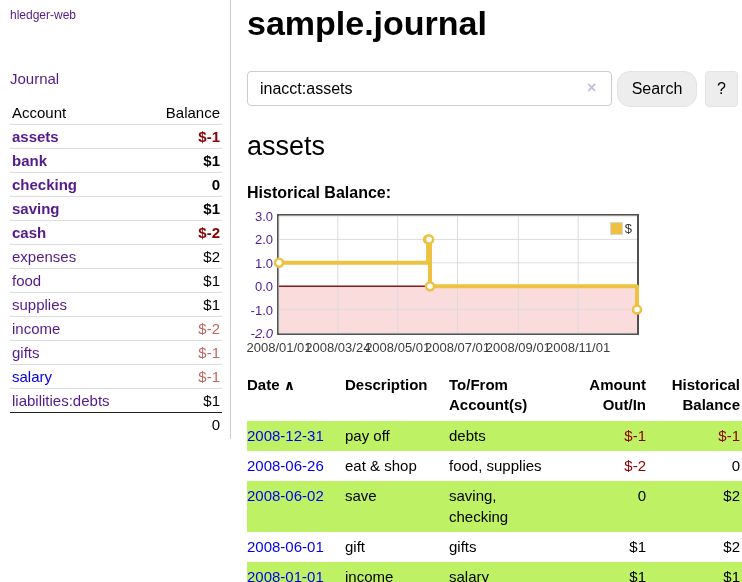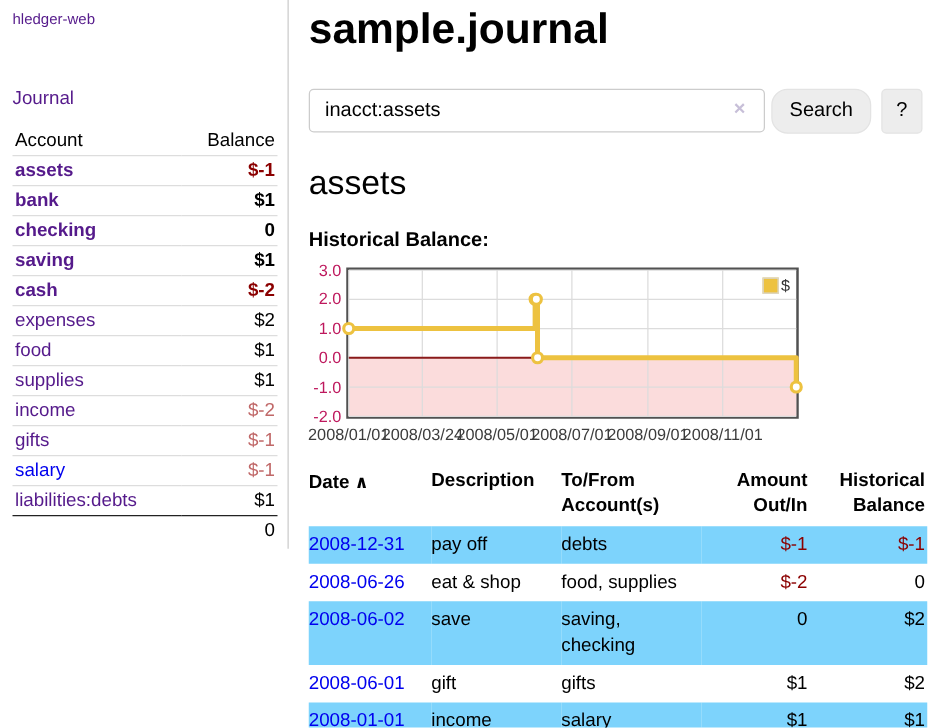--- a/index.html
+++ b/index.html
@@ -42,34 +42,34 @@
   .help-btn { position:absolute; left:458px; top:0; width:33px; }
   h2.account-heading { font-size:27px; font-weight:400; margin-top:24px; }
   .chart-label { font-size:16px; font-weight:700; margin-top:22px; }
 
   
   .chart { position:relative; margin-top:9px; height:146px; }
   .plot { position:absolute; left:30px; top:3px; width:362px; height:121px;
     border:2px solid #515151; background:#fff; }
   .plot svg { position:absolute; left:0; top:0; overflow:visible; }
   .ytick { position:absolute; left:0; width:26px; text-align:right; font-size:13px;
-    color:#be185d; transform:translateY(-50%); }
+    color:#4c1d95; transform:translateY(-50%); }
   .xtick { position:absolute; top:129px; font-size:13px; color:#3c3c3c;
     transform:translateX(-50%); white-space:nowrap; }
   .legend { position:absolute; right:5px; top:5px; display:flex; align-items:center; }
   .legend-swatch { width:13px; height:13px; background:#EDC240; border:1px solid #d7d7d7; }
   .legend-label { font-size:13px; color:#333; margin-left:2px; }
 
   
   table.register { border-collapse:collapse; width:495px; margin-top:16px; font-size:15px; }
   table.register th { font-weight:700; text-align:left; vertical-align:top;
     padding:2px 4px 6px 0; line-height:20px; }
   table.register td { vertical-align:top; padding:4px 4px 5px 0; line-height:21px; }
   table.register th.num, table.register td.num { text-align:right; padding-right:2px; }
-  tr.shaded { background:#7dd3fc; }
+  tr.shaded { background:#bef264; }
   .col-date { width:98px; }
   .col-desc { width:104px; }
   .col-acct { width:112px; }
   .col-amt  { width:87px; }
   .col-bal  { width:94px; }
   .sort-arrow { font-weight:700; font-size:14px; }
 </style>
 </head>
 <body>
 
@@ -182,21 +182,21 @@
       <div class="legend">
         <span class="legend-swatch"></span>
         <span class="legend-label">$</span>
       </div>
     </div>
   <div class="ytick" style="top: 5px;">3.0</div>
       <div class="ytick" style="top: 28.4px;">2.0</div>
       <div class="ytick" style="top: 51.8px;">1.0</div>
       <div class="ytick" style="top: 75.2px;">0.0</div>
       <div class="ytick" style="top: 98.6px;">-1.0</div>
-      <div class="ytick" style="top: 122px;">-2.0</div>
+      <div class="ytick" style="top: 122px; font-style: italic;">-2.0</div>
       <div class="xtick" style="left: 32px;">2008/01/01</div>
       <div class="xtick" style="left: 90.8493px;">2008/03/24</div>
       <div class="xtick" style="left: 150.679px;">2008/05/01</div>
       <div class="xtick" style="left: 210.51px;">2008/07/01</div>
       <div class="xtick" style="left: 271.321px;">2008/09/01</div>
       <div class="xtick" style="left: 331.151px;">2008/11/01</div>
     </div>
 
   <table class="register">
     <colgroup>

